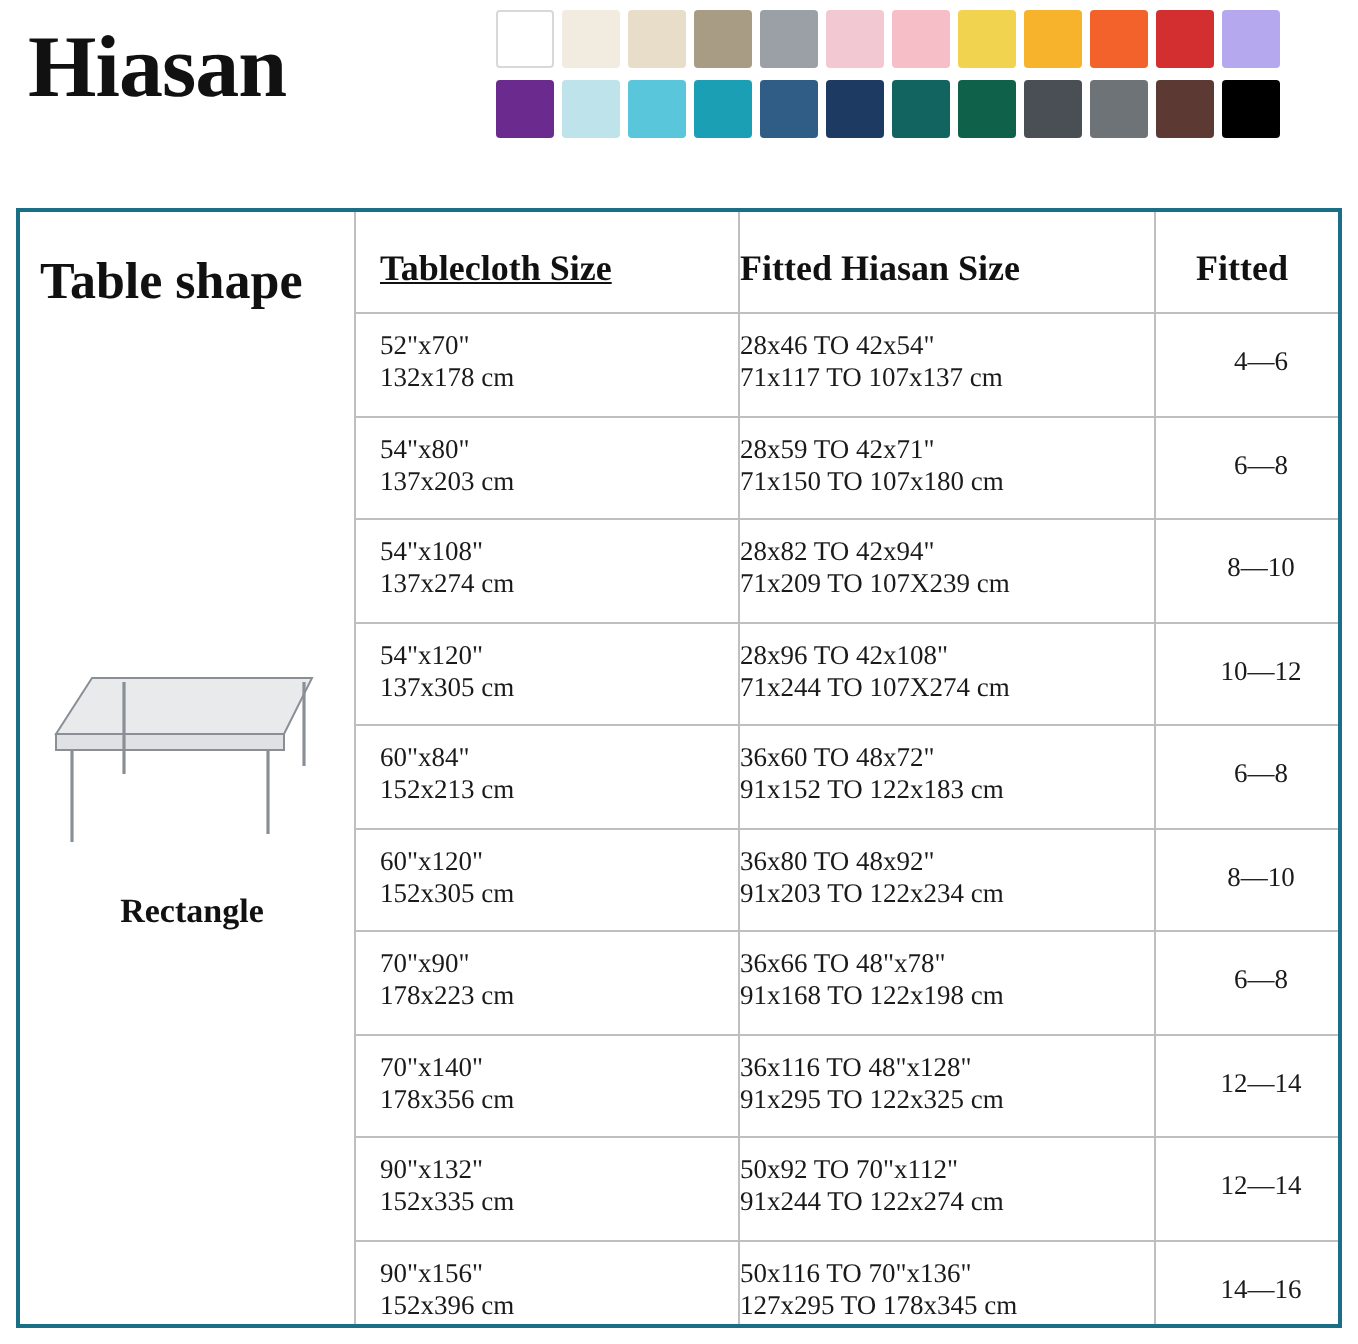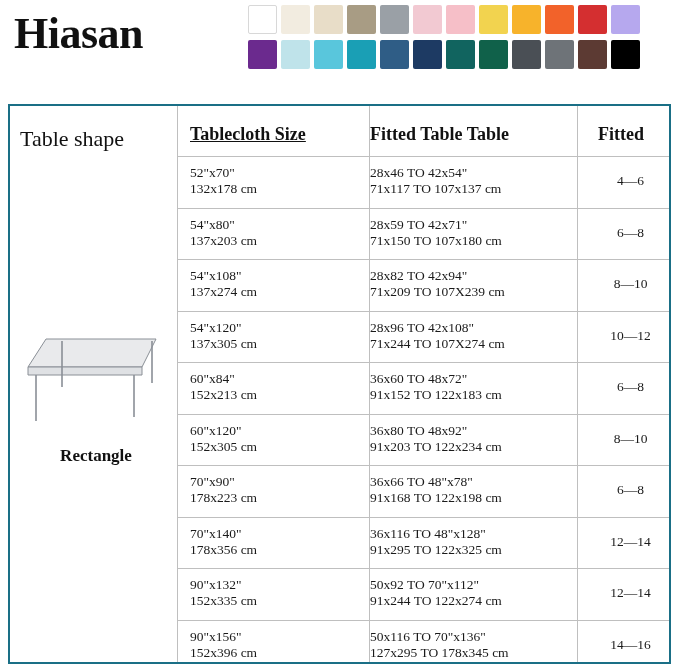--- a/index.html
+++ b/index.html
@@ -78,22 +78,22 @@
     left: 0;
     top: 0;
     width: 168px;
     height: 100%;
     box-sizing: border-box;
   }
   .shape-title {
     position: absolute;
     left: 10px;
     top: 20px;
-    font-size: 22px;
-    font-weight: normal;
+    font-size: 26px;
+    font-weight: bold;
     color: #111;
     font-family: "Liberation Serif", serif;
   }
   .shape-img {
     position: absolute;
     left: 6px;
     top: 215px;
     width: 156px;
     height: 110px;
   }
@@ -233,21 +233,21 @@
         <path class="tbl-leg" d="M46,20 L46,66"></path>
         <path class="tbl-leg" d="M136,20 L136,62"></path>
       </svg>
 
       <div class="shape-label">Rectangle</div>
     </div>
 
     <div class="data-col">
       <div class="col-header">
         <div class="ch ch-size">Tablecloth Size</div>
-        <div class="ch ch-fitted">Fitted Table Table</div>
+        <div class="ch ch-fitted">Fitted Hiasan Size</div>
         <div class="ch ch-seat">Fitted</div>
       </div>
 
       <div class="row">
         <div class="cell cell-size">52"x70"
 132x178 cm</div>
         <div class="cell cell-fitted">28x46 TO 42x54"
 71x117 TO 107x137 cm</div>
         <div class="cell cell-seat">4—6</div>
       </div>

